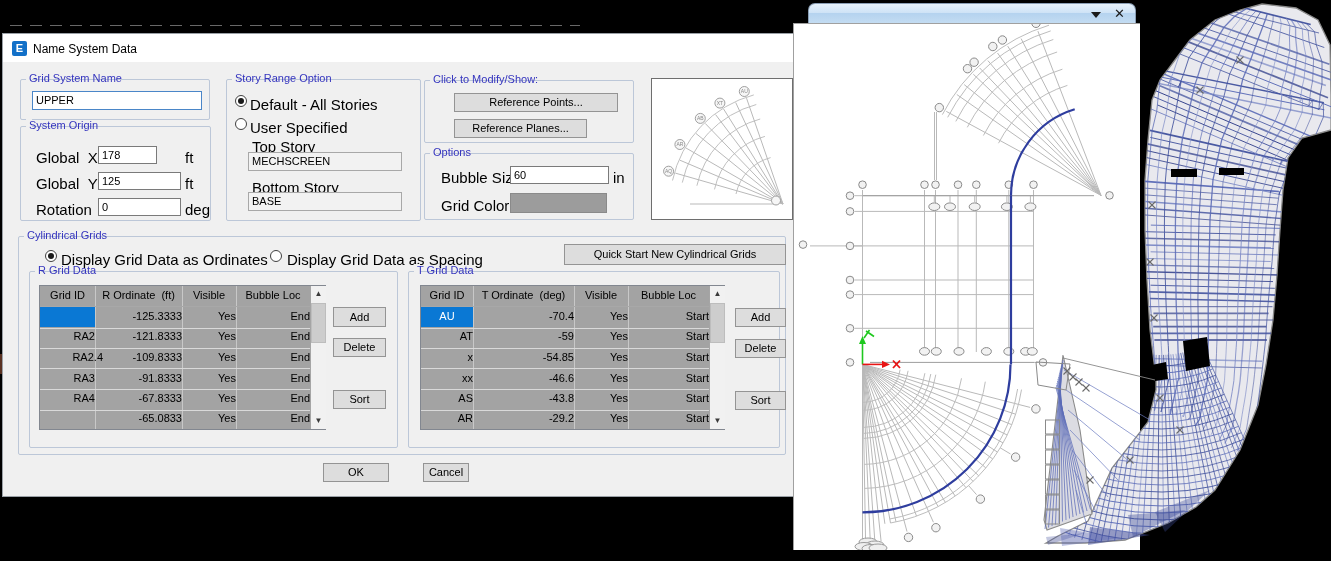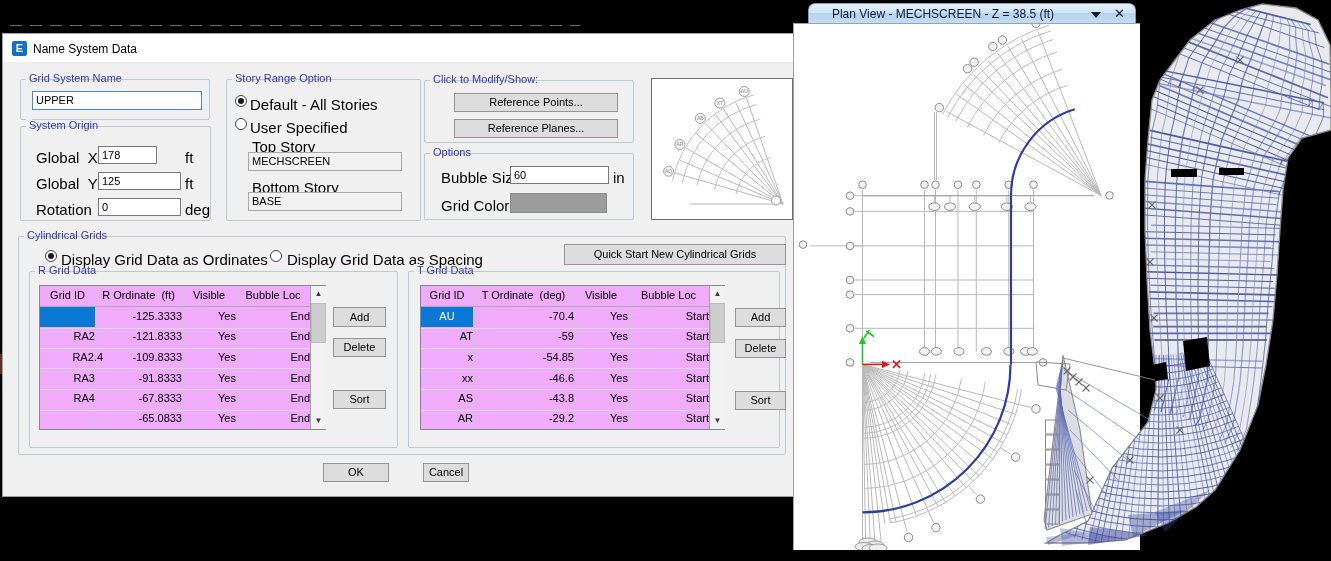--- a/index.html
+++ b/index.html
@@ -11,21 +11,21 @@
 .dtext{position:absolute;left:30px;top:8px;font-size:12px;color:#000}
 .grp{position:absolute;border:1px solid #bcc7d8;border-radius:2px}
 .glab{position:absolute;background:#f0f0f0;color:#3434be;font-size:11px;padding:0 3px;white-space:nowrap}
 .lab{position:absolute;font-size:15px;white-space:nowrap}
 .fld{position:absolute;background:#fff;border:1px solid #7a7a7a;font-size:11px;padding:2px 0 0 3px;white-space:nowrap}
 .fldb{position:absolute;background:#fff;border:1px solid #4a86c8;font-size:11px;padding:2px 0 0 3px}
 .fldg{position:absolute;background:#f2f2f2;border:1px solid #a8a8a8;font-size:11px;padding:2px 0 0 3px}
 .btn{position:absolute;background:#dddddd;border:1px solid #949494;font-size:11px;text-align:center}
 .radio{position:absolute;width:12px;height:12px;border:1px solid #404040;border-radius:50%;background:#fff}
 .rdot{position:absolute;left:2px;top:2px;width:6px;height:6px;border-radius:50%;background:#1a1a1a}
-.tbl{position:absolute;background:#f0abfc;border:1px solid #828790}
+.tbl{position:absolute;background:#a3a3a3;border:1px solid #828790}
 .hdr{position:absolute;font-size:11px;text-align:center;top:3px}
 .cell{position:absolute;font-size:11px;text-align:right}
 .vln{position:absolute;top:0;bottom:0;width:1px;background:#c8c8c8}
 .hln{position:absolute;left:0;height:1px;background:#d9d9d9}
 .sb{position:absolute;top:0;bottom:0;background:#f1f1f1;border-left:1px solid #a5a5a5}
 .sbb{position:absolute;left:0;right:0;height:16px;background:#f1f1f1;text-align:center;color:#3a3a3a;font-size:8px;line-height:16px}
 .thumb{position:absolute;left:0;right:0;background:#cdcdcd;border:1px solid #bdbdbd}
 .tab{position:absolute;left:808px;top:3px;width:328px;height:20px;border:1px solid #8a9eb5;border-bottom:none;
  border-radius:7px 7px 0 0;background:linear-gradient(#e6f1fb,#cfe3f6 45%,#b5d3ef 50%,#c3dcf2);}
 .tabt{position:absolute;left:0;right:58px;top:3px;text-align:center;font-size:12px;color:#14143c}
@@ -64,21 +64,21 @@
 <div class="lab" style="left:250px;top:96px">Default - All Stories</div>
 <div class="radio" style="left:235px;top:118px"></div>
 <div class="lab" style="left:250px;top:119px">User Specified</div>
 <div class="lab" style="left:252px;top:138px">Top Story</div>
 <div class="fldg" style="left:248px;top:152px;width:154px;height:19px">MECHSCREEN</div>
 <div class="lab" style="left:252px;top:179px">Bottom Story</div>
 <div class="fldg" style="left:248px;top:192px;width:154px;height:19px">BASE</div>
 <div class="grp" style="left:424px;top:80px;width:210px;height:63px"></div>
     <div class="glab" style="left:430px;top:73px;width:0px">Click to Modify/Show:</div>
 <div class="btn" style="left:454px;top:93px;width:164px;height:19px;line-height:17px">Reference Points...</div>
-<div class="btn" style="left:454px;top:119px;width:164px;height:19px;line-height:17px">Reference Planes...</div>
+<div class="btn" style="left:454px;top:119px;width:133px;height:19px;line-height:17px">Reference Planes...</div>
 <div class="grp" style="left:424px;top:153px;width:210px;height:67px"></div>
     <div class="glab" style="left:430px;top:146px;width:0px">Options</div>
 <div class="lab" style="left:441px;top:169px">Bubble Size</div>
 <div class="fld" style="left:510px;top:166px;width:99px;height:18px">60</div>
 <div class="lab" style="left:613px;top:169px">in</div>
 <div class="lab" style="left:441px;top:197px">Grid Color</div>
 <div style="position:absolute;left:510px;top:193px;width:97px;height:20px;background:#9c9c9c;border:1px solid #8a8a8a"></div>
 <div style="position:absolute;left:651px;top:78px;width:142px;height:142px;background:#fff;border:1px solid #6e6e6e"></div>
 <div class="grp" style="left:18px;top:236px;width:768px;height:219px"></div>
     <div class="glab" style="left:24px;top:229px;width:0px">Cylindrical Grids</div>
@@ -184,21 +184,20 @@
 <div class="btn" style="left:333px;top:307px;width:53px;height:20px;line-height:18px">Add</div>
 <div class="btn" style="left:333px;top:338px;width:53px;height:19px;line-height:17px">Delete</div>
 <div class="btn" style="left:333px;top:390px;width:53px;height:19px;line-height:17px">Sort</div>
 <div class="btn" style="left:735px;top:308px;width:51px;height:19px;line-height:17px">Add</div>
 <div class="btn" style="left:735px;top:339px;width:51px;height:19px;line-height:17px">Delete</div>
 <div class="btn" style="left:735px;top:391px;width:51px;height:19px;line-height:17px">Sort</div>
 <div class="btn" style="left:323px;top:463px;width:66px;height:19px;line-height:17px">OK</div>
 <div class="btn" style="left:423px;top:463px;width:46px;height:19px;line-height:17px">Cancel</div>
 <div class="cnv"></div>
 <div class="tab">
-    <div class="tabt">Plan View - MECHSCREEN - Z = 38.5 (ft)</div>
 <div style="position:absolute;right:34px;top:8px;width:0;height:0;border-left:5px solid transparent;border-right:5px solid transparent;border-top:6px solid #1a1a1a"></div>
 <div style="position:absolute;right:10px;top:2px;font-size:13px;color:#1a1a1a">✕</div>
 </div>
 <svg class="ov" width="1331" height="561" viewBox="0 0 1331 561">
 <defs>
       <clipPath id="cnv">
         <rect x="794" y="24" width="346" height="526"></rect>
       </clipPath>
 <clipPath id="pvc">
         <rect x="652" y="79" width="140" height="140"></rect>

